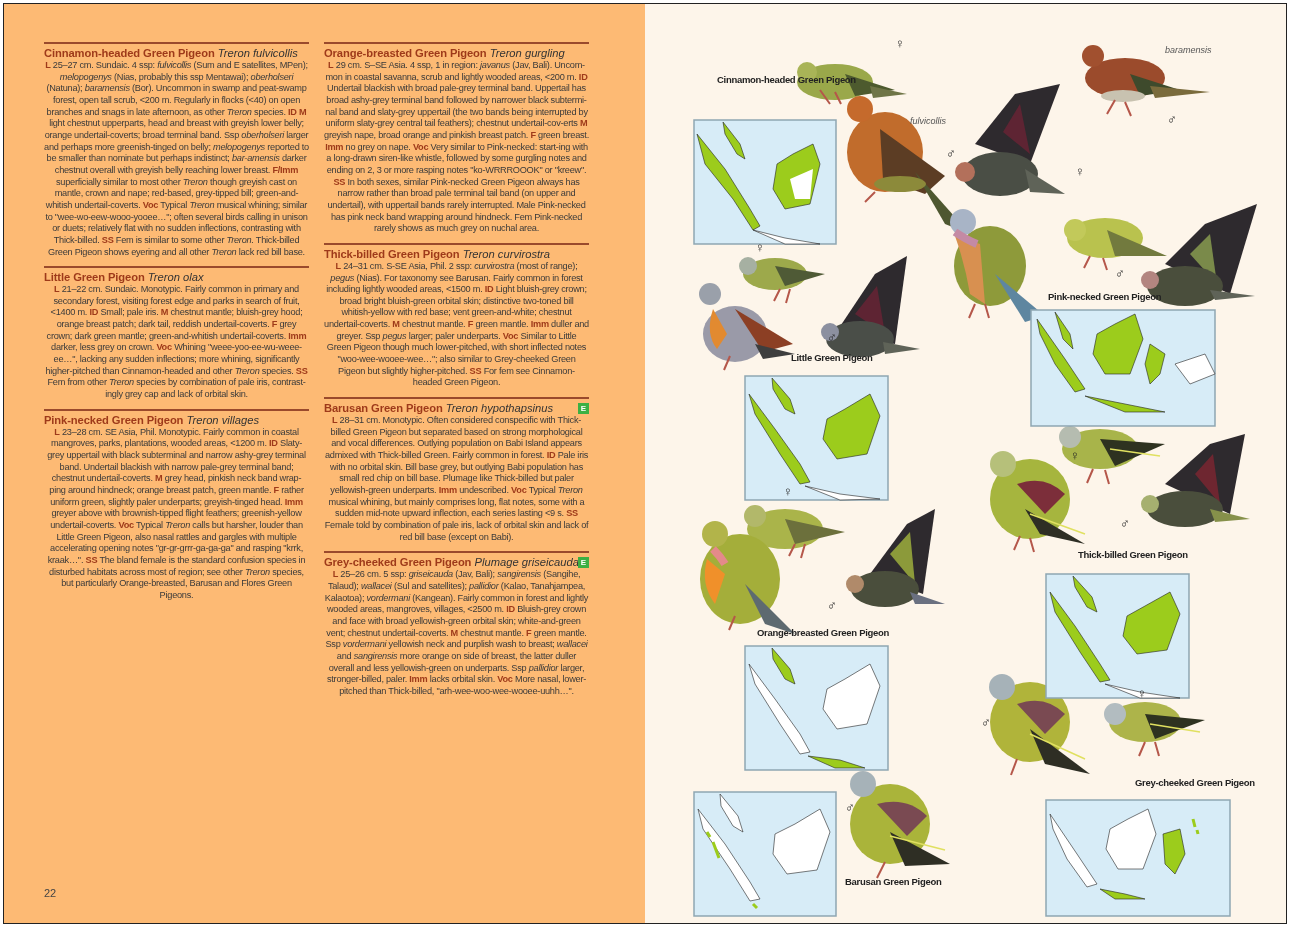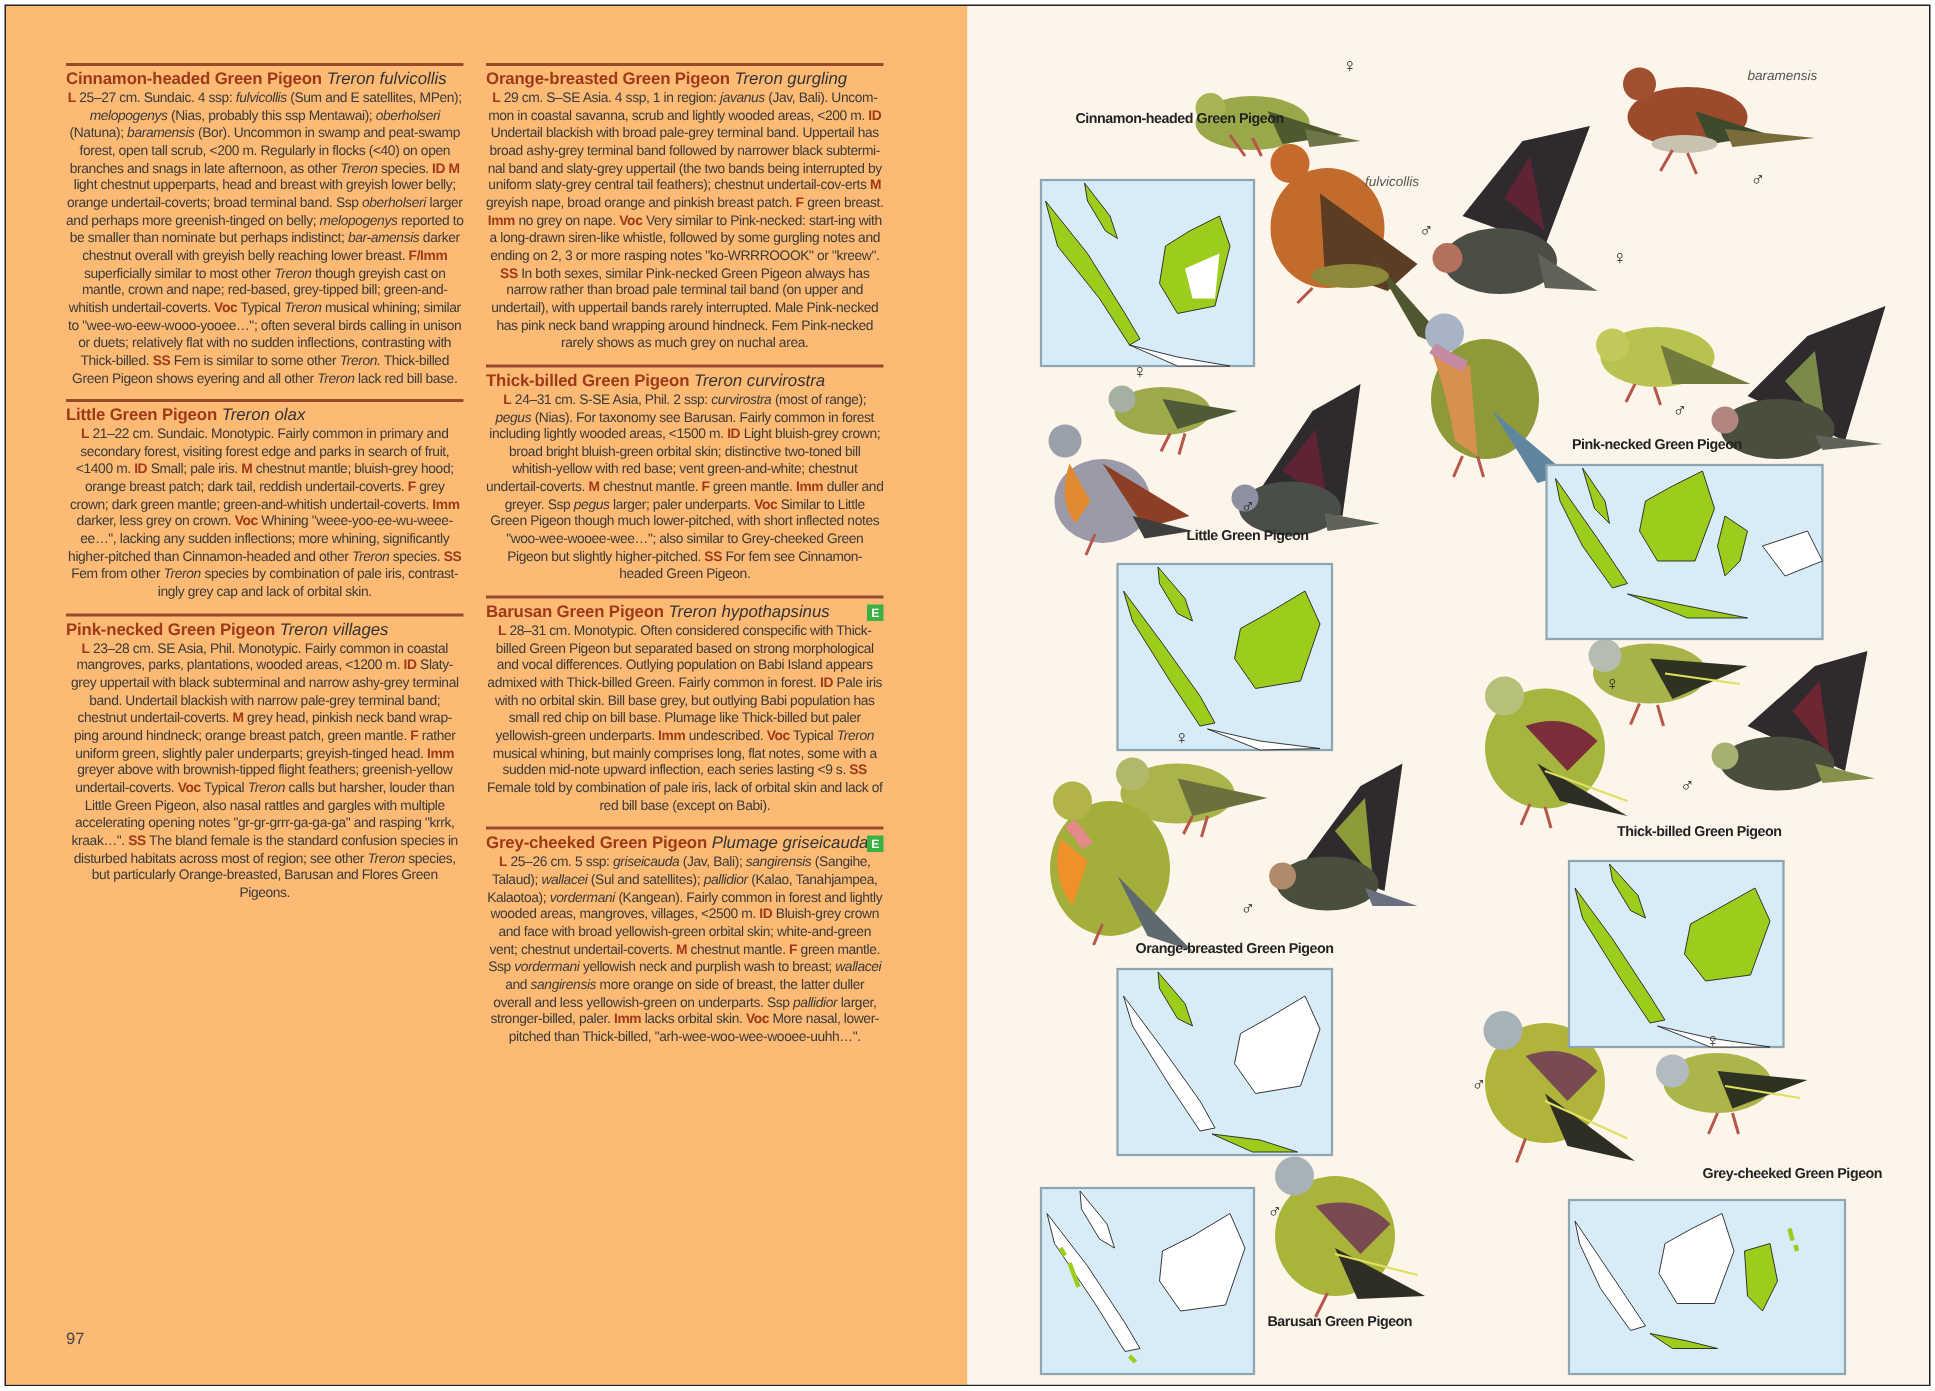--- a/index.html
+++ b/index.html
@@ -62,21 +62,21 @@
         <div class="entry-head"><span class="common">Barusan Green Pigeon</span> <span class="sci">Treron hypothapsinus</span></div>
         <div class="badge">E</div>
         <div class="body"><span class="k">L</span><span> 28–31 cm. Monotypic. Often considered conspecific with Thick-billed Green Pigeon but separated based on strong morphological and vocal differences. Outlying population on Babi Island appears admixed with Thick-billed Green. Fairly common in forest. </span><span class="k">ID</span><span> Pale iris with no orbital skin. Bill base grey, but outlying Babi population has small red chip on bill base. Plumage like Thick-billed but paler yellowish-green underparts. </span><span class="k">Imm</span><span> undescribed. </span><span class="k">Voc</span><span> Typical </span><i>Treron</i><span> musical whining, but mainly comprises long, flat notes, some with a sudden mid-note upward inflection, each series lasting &lt;9 s. </span><span class="k">SS</span><span> Female told by combination of pale iris, lack of orbital skin and lack of red bill base (except on Babi).</span></div>
       </div>
     <div class="entry">
         <div class="entry-head"><span class="common">Grey-cheeked Green Pigeon</span> <span class="sci">Plumage griseicauda</span></div>
         <div class="badge">E</div>
         <div class="body"><span class="k">L</span><span> 25–26 cm. 5 ssp: </span><i>griseicauda</i><span> (Jav, Bali); </span><i>sangirensis</i><span> (Sangihe, Talaud); </span><i>wallacei</i><span> (Sul and satellites); </span><i>pallidior</i><span> (Kalao, Tanahjampea, Kalaotoa); </span><i>vordermani</i><span> (Kangean). Fairly common in forest and lightly wooded areas, mangroves, villages, &lt;2500 m. </span><span class="k">ID</span><span> Bluish-grey crown and face with broad yellowish-green orbital skin; white-and-green vent; chestnut undertail-coverts. </span><span class="k">M</span><span> chestnut mantle. </span><span class="k">F</span><span> green mantle. Ssp </span><i>vordermani</i><span> yellowish neck and purplish wash to breast; </span><i>wallacei</i><span> and </span><i>sangirensis</i><span> more orange on side of breast, the latter duller overall and less yellowish-green on underparts. Ssp </span><i>pallidior</i><span> larger, stronger-billed, paler. </span><span class="k">Imm</span><span> lacks orbital skin. </span><span class="k">Voc</span><span> More nasal, lower-pitched than Thick-billed, "arh-wee-woo-wee-wooee-uuhh…".</span></div>
       </div>
   </div>
-  <div class="page-num">97</div>
+  <div class="page-num">22</div>
 </div>
 
 <div class="right-page">
   <svg width="641" height="919" viewBox="0 0 641 919" style="position:absolute;left:0;top:0">
     <defs>
       <g id="perch-bird">
         <ellipse cx="0" cy="0" rx="34" ry="20"></ellipse>
       </g>
     </defs>
 

